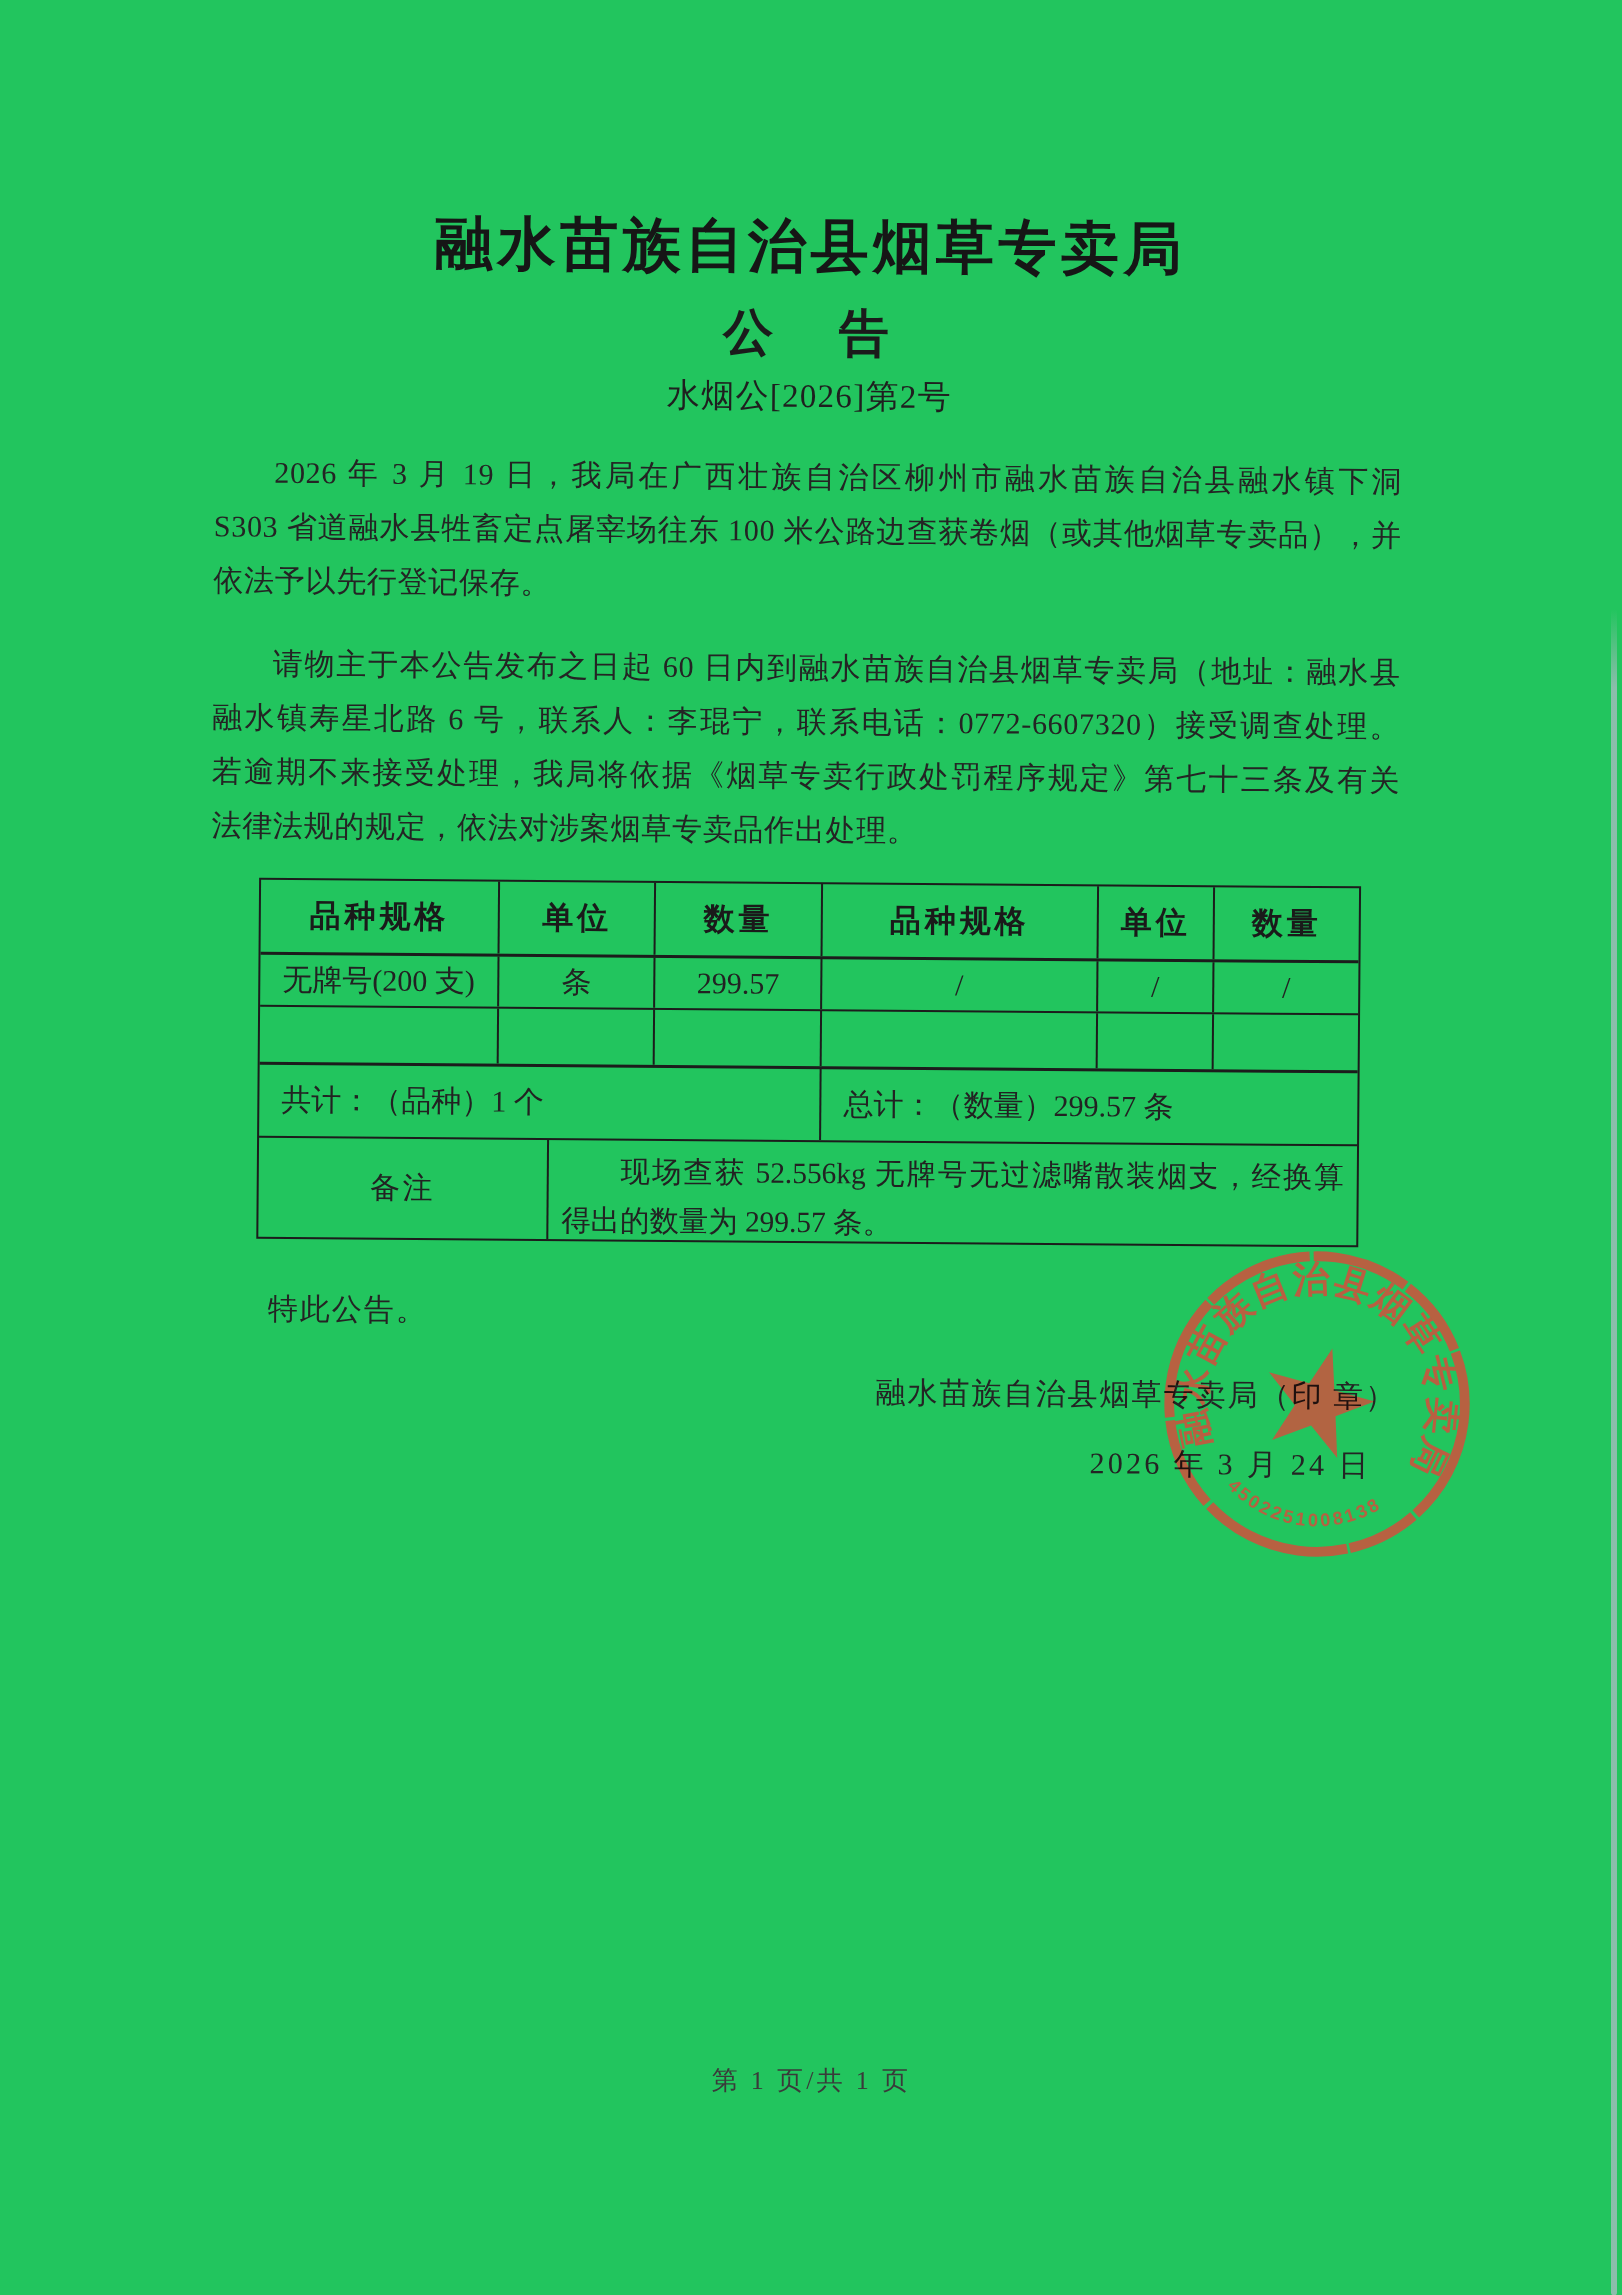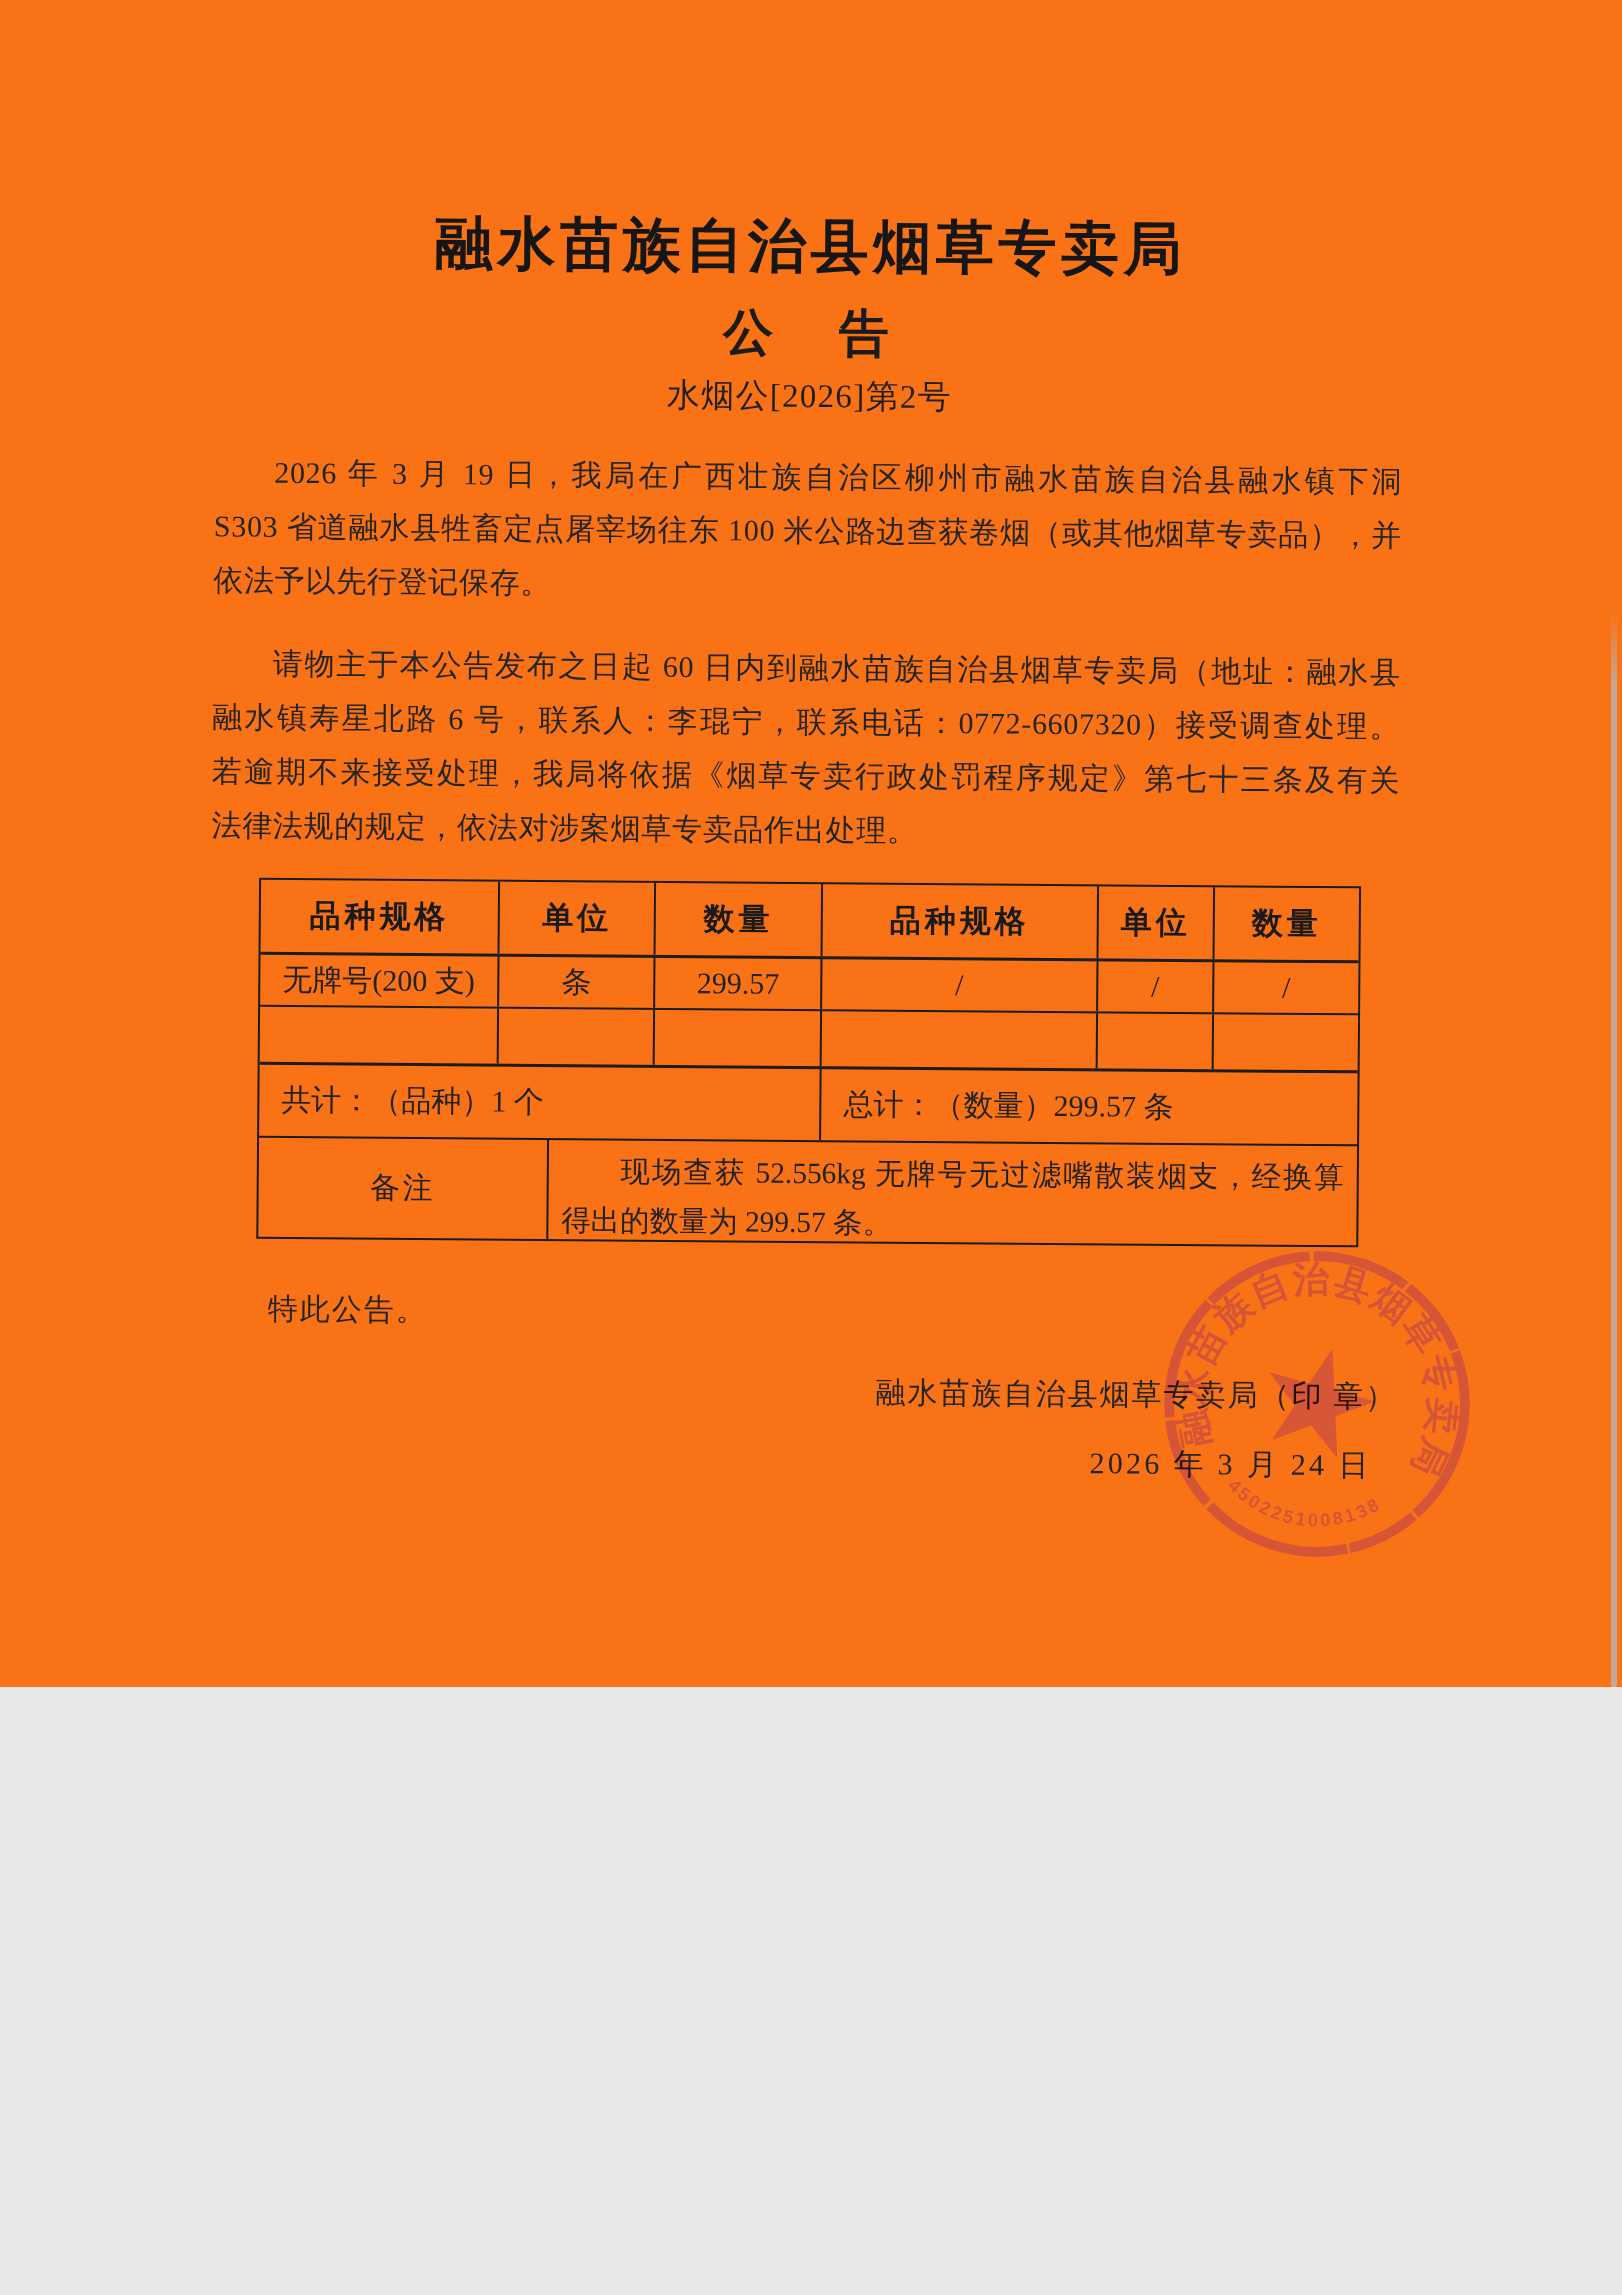--- a/index.html
+++ b/index.html
@@ -1,19 +1,19 @@
 <!DOCTYPE html>
 <html style="font-size:10.5px"><head>
 <meta charset="utf-8">
 <style>
   html,body{margin:0;padding:0;background:#e8e8e8;}
   .page{
     position:relative;
-    width:1623px;height:1687px;
-    background:#f97316;
+    width:1623px;height:2295px;
+    background:#22c55e;
     overflow:hidden;
     font-family:"Liberation Serif","DejaVu Serif",serif;
     color:#232323;
   }
   .content{position:absolute;left:0;top:0;width:1623px;height:2159px;
     transform:rotate(0.45deg);transform-origin:811px 131px;}
   .org-title{
     position:absolute;top:208px;left:0;width:100%;
     text-align:center;font-size:58px;font-weight:bold;
     letter-spacing:4.6px;color:#161616;white-space:nowrap;

